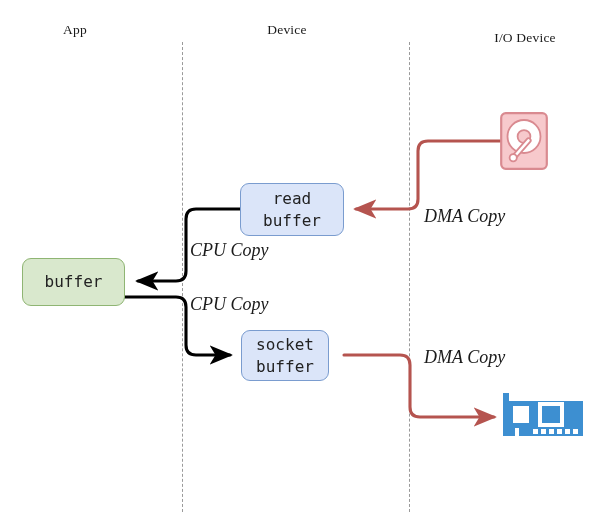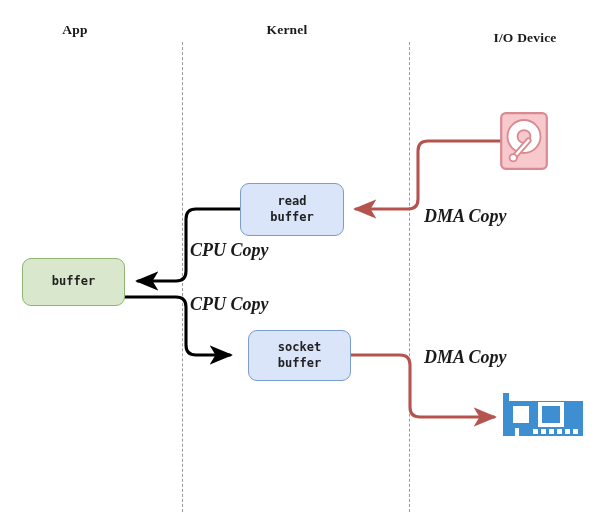--- a/index.html
+++ b/index.html
@@ -7,21 +7,20 @@
     padding: 0;
     background: #ffffff;
   }
   #canvas {
     position: relative;
     width: 615px;
     height: 530px;
     background: #ffffff;
     overflow: hidden;
     font-family: "Liberation Sans", sans-serif;
-    font-weight: bold;
   }
   .col-header {
     position: absolute;
     font-family: "Liberation Serif", serif;
     font-size: 13.5px;
     color: #1a1a1a;
     white-space: nowrap;
     transform: translateX(-50%);
     letter-spacing: 0.2px;
   }
@@ -32,21 +31,21 @@
   }
   .node {
     position: absolute;
     box-sizing: border-box;
     border-radius: 9px;
     display: flex;
     align-items: center;
     justify-content: center;
     text-align: center;
     font-family: "DejaVu Sans Mono", monospace;
-    font-size: 12px;
+    font-size: 16px;
     line-height: 1.32;
     color: #222222;
     white-space: pre-line;
   }
   .node-blue {
     background: #dbe5f9;
     border: 1.3px solid #7a9ccf;
   }
   .node-green {
     background: #d9e8cd;
@@ -71,21 +70,21 @@
   .dev {
     position: absolute;
   }
 </style>
 </head>
 <body>
 
 <div id="canvas">
 
   <div class="col-header" style="left:75px; top:22px;">App</div>
-  <div class="col-header" style="left:287px; top:22px;">Kernel</div>
+  <div class="col-header" style="left:287px; top:22px;">Device</div>
   <div class="col-header" style="left:525px; top:30px;">I/O Device</div>
 
   <div class="divider" style="left:182px; top:42px; height:470px;"></div>
   <div class="divider" style="left:409px; top:42px; height:470px;"></div>
 
   <svg class="svg-layer" viewBox="0 0 615 530">
     <defs>
       <marker id="arrow-red" viewBox="0 0 12 10" refX="10.5" refY="5" markerWidth="7.5" markerHeight="6.5" orient="auto-start-reverse">
         <path d="M 0 0 L 12 5 L 0 10 L 3 5 z" fill="#b5544f"></path>
       </marker>
@@ -101,21 +100,21 @@
     <path d="M 125 297 L 176 297 Q 186 297 186 307 L 186 345 Q 186 355 196 355 L 230 355" fill="none" stroke="#000000" stroke-width="3.1" stroke-linecap="round" stroke-linejoin="round" marker-end="url(#arrow-black)"></path>
 
     <path d="M 344 355 L 400 355 Q 410 355 410 365 L 410 407 Q 410 417 420 417 L 494 417" fill="none" stroke="#b5544f" stroke-width="3.1" stroke-linecap="round" stroke-linejoin="round" marker-end="url(#arrow-red)"></path>
   </svg>
 
   <div class="node node-blue" style="left:240px; top:183px; width:104px; height:53px;">read
 buffer</div>
 
   <div class="node node-green" style="left:22px; top:258px; width:103px; height:48px;">buffer</div>
 
-  <div class="node node-blue" style="left:248px; top:330px; width:103px; height:51px;">socket
+  <div class="node node-blue" style="left:241px; top:330px; width:88px; height:51px;">socket
 buffer</div>
 
   <div class="dev" style="left:500px; top:112px; width:48px; height:58px;">
     <svg width="48" height="58" viewBox="0 0 48 58">
       <rect x="1.2" y="1.2" width="45.6" height="55.6" rx="4.5" ry="4.5" fill="#f7c9cc" stroke="#d98a90" stroke-width="2.2"></rect>
       <circle cx="24" cy="24.5" r="16.5" fill="#ffffff" stroke="#d98a90" stroke-width="1.8"></circle>
       <circle cx="24" cy="24.5" r="6.4" fill="#f7c9cc" stroke="#d98a90" stroke-width="1.8"></circle>
       <path d="M 28.5 28.5 L 14.5 44.5" stroke="#d98a90" stroke-width="6.2" stroke-linecap="round" fill="none"></path>
       <path d="M 28.5 28.5 L 14.5 44.5" stroke="#ffffff" stroke-width="2.6" stroke-linecap="round" fill="none"></path>
       <circle cx="13.2" cy="45.8" r="3.6" fill="#ffffff" stroke="#d98a90" stroke-width="1.8"></circle>

